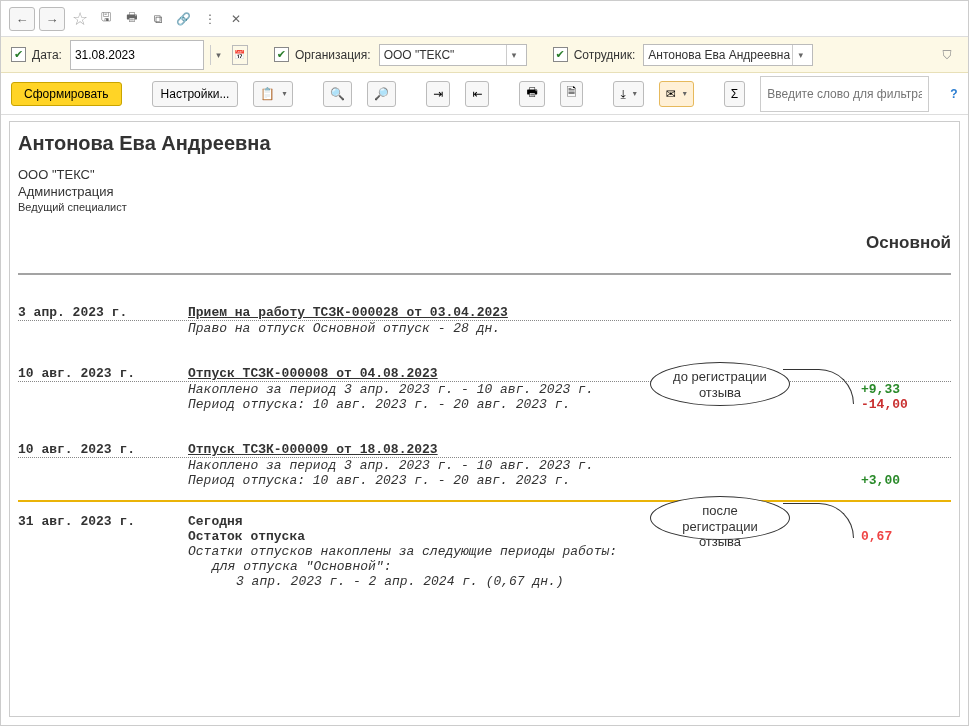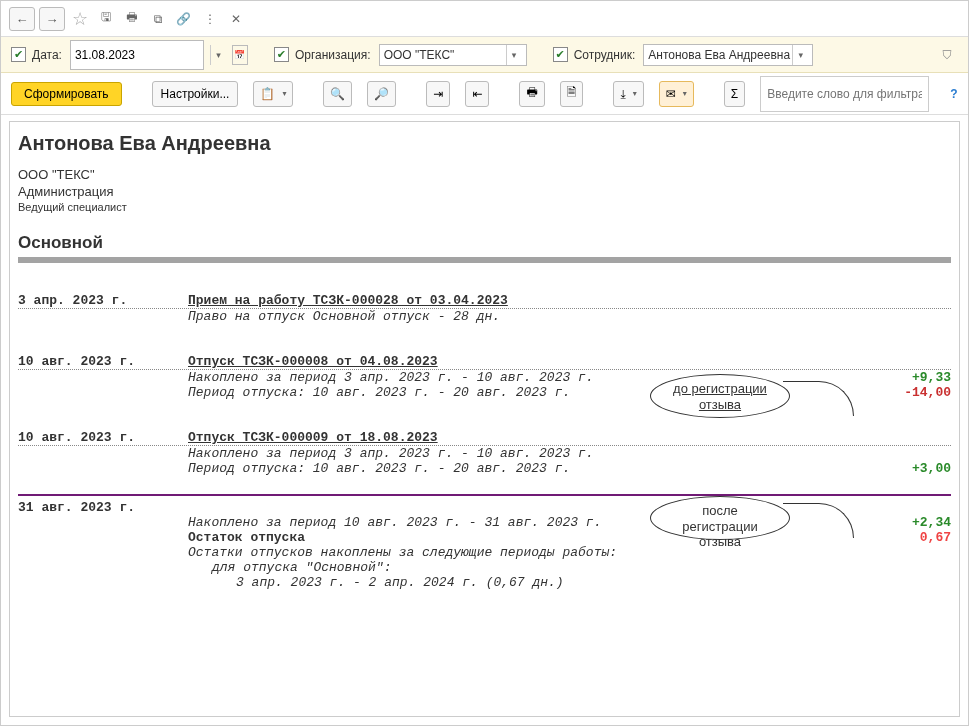--- a/index.html
+++ b/index.html
@@ -146,26 +146,26 @@
   .report {
     font-family: "Courier New", monospace;
     font-size: 13px;
     color: #333;
     width: 100%;
   }
   .r-name { font-size: 20px; font-weight: bold; margin: 6px 0 12px 0; font-family: Arial; }
   .r-org { margin: 2px 0; font-family: Arial; font-size:13px; }
   .r-dept { margin: 2px 0; font-family: Arial; font-size:13px; }
   .r-pos { margin: 2px 0 20px 0; font-family: Arial; font-size:11px; }
-  .r-right-hdr { text-align: left; font-size: 17px; font-weight: bold; border-bottom: 6px solid #a3a3a3; padding-bottom: 4px; font-family: Arial;}
+  .r-right-hdr { text-align: right; font-size: 17px; font-weight: bold; border-bottom: 2px solid #a3a3a3; padding-bottom: 20px; font-family: Arial;}
   .row { display: flex; align-items: flex-start;}
   .dotline { border-bottom: 1px dotted #888; }
   .col-date { width: 170px; flex-shrink:0; font-weight: bold; }
   .col-main { flex:1; }
-  .col-val  { width: 90px; flex-shrink:0; text-align: right; font-weight: bold; }
+  .col-val  { width: 90px; flex-shrink:0; font-weight: bold; }
   .link { text-decoration: underline; font-weight: bold; }
   .sub { font-family:"Courier New",monospace;font-style:italic; }
   .italic { font-style: italic; }
   .green { color: #2a8a2a; }
   .red { color: #c93030; }
   .block { margin-top: 30px; }
   
   .callout {
     position:absolute;
     border:1px solid #333;
@@ -179,21 +179,21 @@
     width:140px;
   }
   .callout::after{
     content:"";
     position:absolute;
     width:70px;height:34px;
     border-top:1px solid #333;
     border-right:1px solid #333;
     border-radius: 0 40px 0 0;
   }
-  #callout1{ top:252px; left:640px; height:44px;text-decoration:underline;}
+  #callout1{ top:240px; left:640px; height:44px;}
   #callout1::after{ left:132px; top:6px;}
   #callout2{ top:350px; left:640px; height:44px;margin-top:24px;}
   #callout2::after{ left:132px; top:6px;}
 </style>
 </head>
 <body>
 
 <div class="header">
   <div class="nav-btn">←</div>
   <div class="nav-btn">→</div>
@@ -310,29 +310,25 @@
         <div class="col-main sub">Накоплено за период 3 апр. 2023 г. - 10 авг. 2023 г.</div>
         <div class="col-val"></div>
       </div>
       <div class="row">
         <div class="col-date"></div>
         <div class="col-main sub">Период отпуска: 10 авг. 2023 г. - 20 авг. 2023 г.</div>
         <div class="col-val green">+3,00</div>
       </div>
     </div>
 
-    <div class="block" style="border-top:2px solid #701a75;margin-top:18px;padding-top:4px">
+    <div class="block" style="border-top:2px solid #eab308;margin-top:12px;padding-top:12px">
       <div class="row">
         <div class="col-date">31 авг. 2023 г.</div>
-        <div class="col-val"></div>
-      </div>
-      <div class="row">
-        <div class="col-date"></div>
-        <div class="col-main sub">Накоплено за период 10 авг. 2023 г. - 31 авг. 2023 г.</div>
-        <div class="col-val green">+2,34</div>
+        <div class="col-main"><b>Сегодня</b></div>
+        <div class="col-val"></div>
       </div>
       <div class="row">
         <div class="col-date"></div>
         <div class="col-main"><b>Остаток отпуска</b></div>
         <div class="col-val" style="color:#ef4444">0,67</div>
       </div>
       <div class="row">
         <div class="col-date"></div>
         <div class="col-main sub italic">Остатки отпусков накоплены за следующие периоды работы:</div>
         <div class="col-val"></div>

